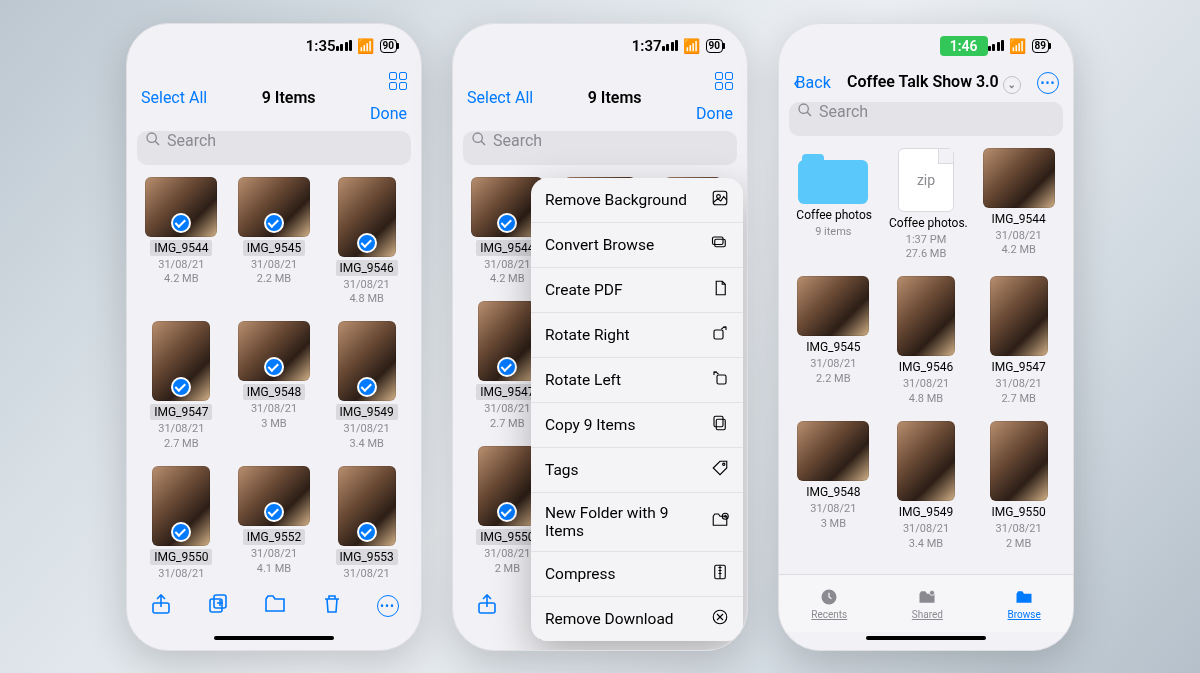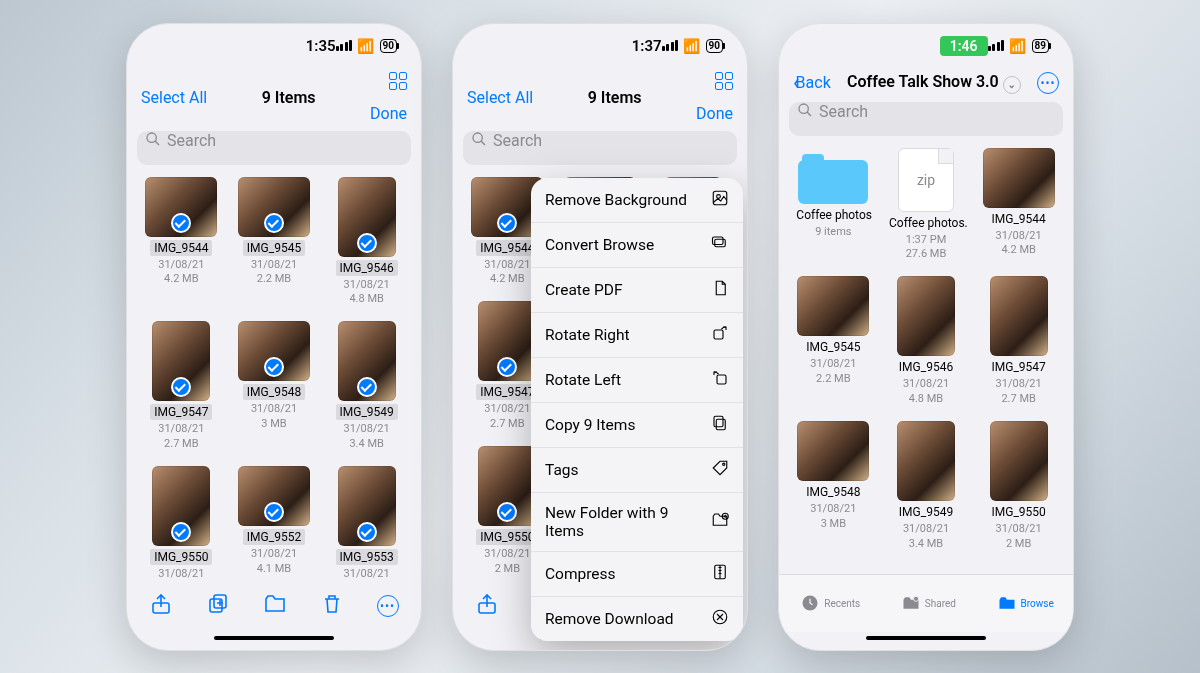--- a/index.html
+++ b/index.html
@@ -114,21 +114,21 @@
   
   .homebar { height:18px; display:flex; justify-content:center; align-items:flex-start;}
   .homebar div { width:120px; height:4px; background:#000; border-radius:3px; margin-top:4px;}
 
   
   .tabbar {
     height:58px; background:#f6f6f8; border-top:1px solid #dcdce0;
     display:flex; justify-content:space-around; align-items:center;
     font-size:10px; color:#8a8a90;
   }
-  .tab { display:flex; align-items:center; gap:2px;}
+  .tab { display:flex; flex-direction:column; align-items:center; gap:2px;text-decoration:underline;}
   .tab.active { color:#007aff; }
   .tab svg { width:24px; height:20px; }
 
   
   .menu {
     position:absolute; right:4px; top:154px;
     width:212px; background:#f4f4f6; border-radius:16px;
     box-shadow:0 14px 40px rgba(0,0,0,.28);
     overflow:hidden; z-index:20;
   }

